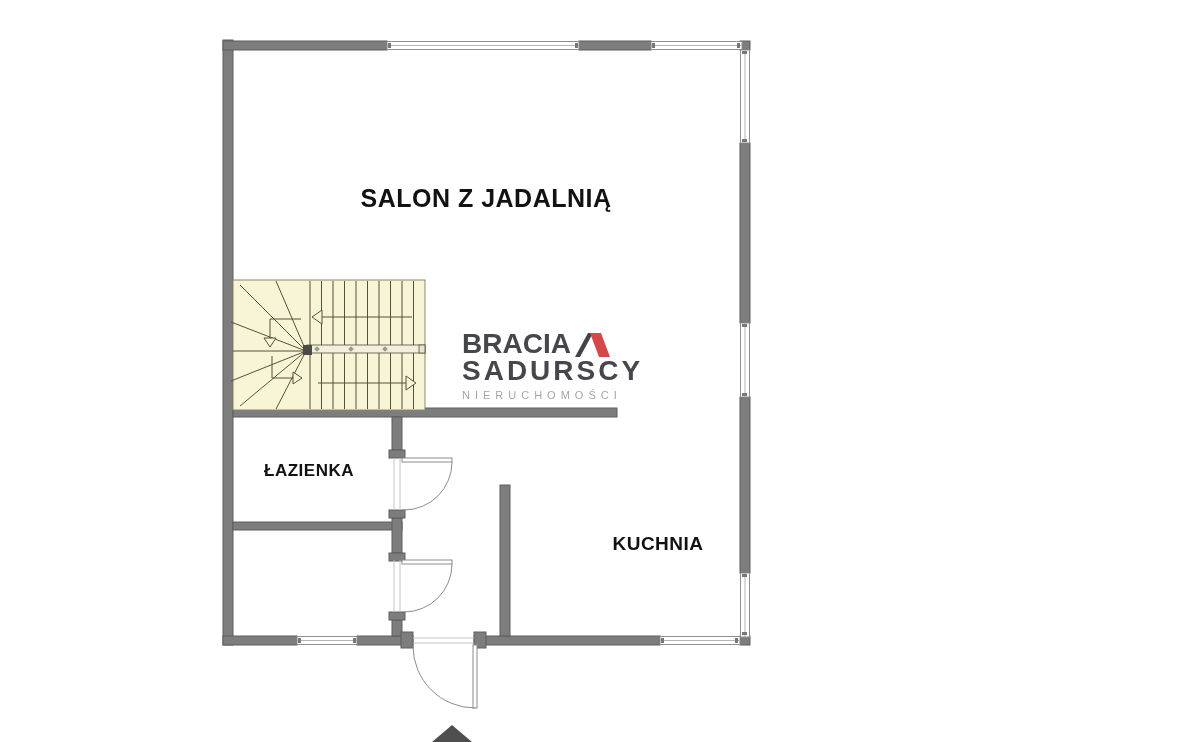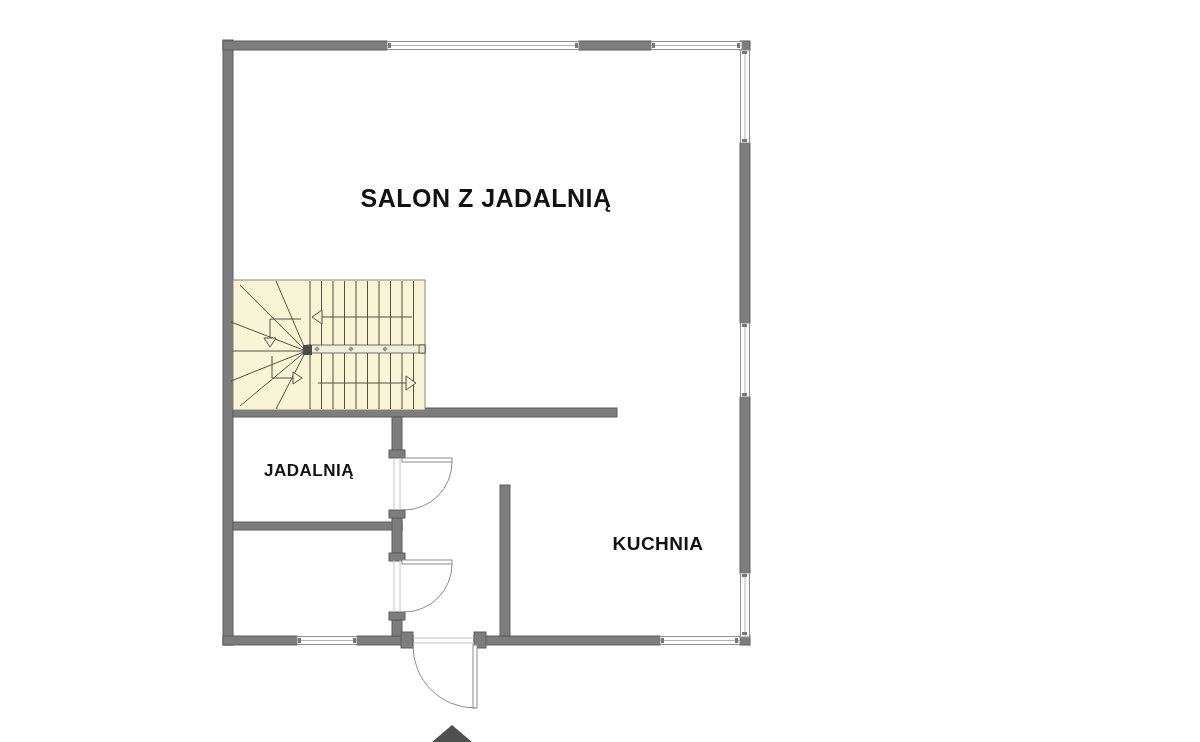--- a/index.html
+++ b/index.html
@@ -195,17 +195,28 @@
         <polygon points="270,347 264,338 276,338" fill="#f8f5d7"></polygon>
         <polygon points="302,378 293,372 293,384" fill="#f8f5d7"></polygon>
       </g>
       <rect x="303" y="345" width="9" height="10" fill="#4a4a4a"></rect>
     </g>
 
     <polygon points="452,725 432,742 472,742" fill="#4f4f4f"></polygon>
   </svg>
 
   <div class="room-label label-salon">SALON Z JADALNIĄ</div>
-  <div class="room-label label-lazienka">JADALNIĄ</div>
+  <div class="room-label label-lazienka">ŁAZIENKA</div>
   <div class="room-label label-kuchnia">KUCHNIA</div>
 
+  <div class="logo">
+    <div class="logo-line1">
+      <span>BRACIA</span>
+      <svg class="logo-mark" viewBox="0 0 36 24">
+        <polygon points="0,24 13,0 18,0 5,24" fill="#2e2e35"></polygon>
+        <polygon points="15,0 26,0 35,24 24,24" fill="#d03438"></polygon>
+      </svg>
+    </div>
+    <div class="logo-line2">SADURSCY</div>
+    <div class="logo-line3">NIERUCHOMOŚCI</div>
+  </div>
 
 </div>
 
 </body></html>

